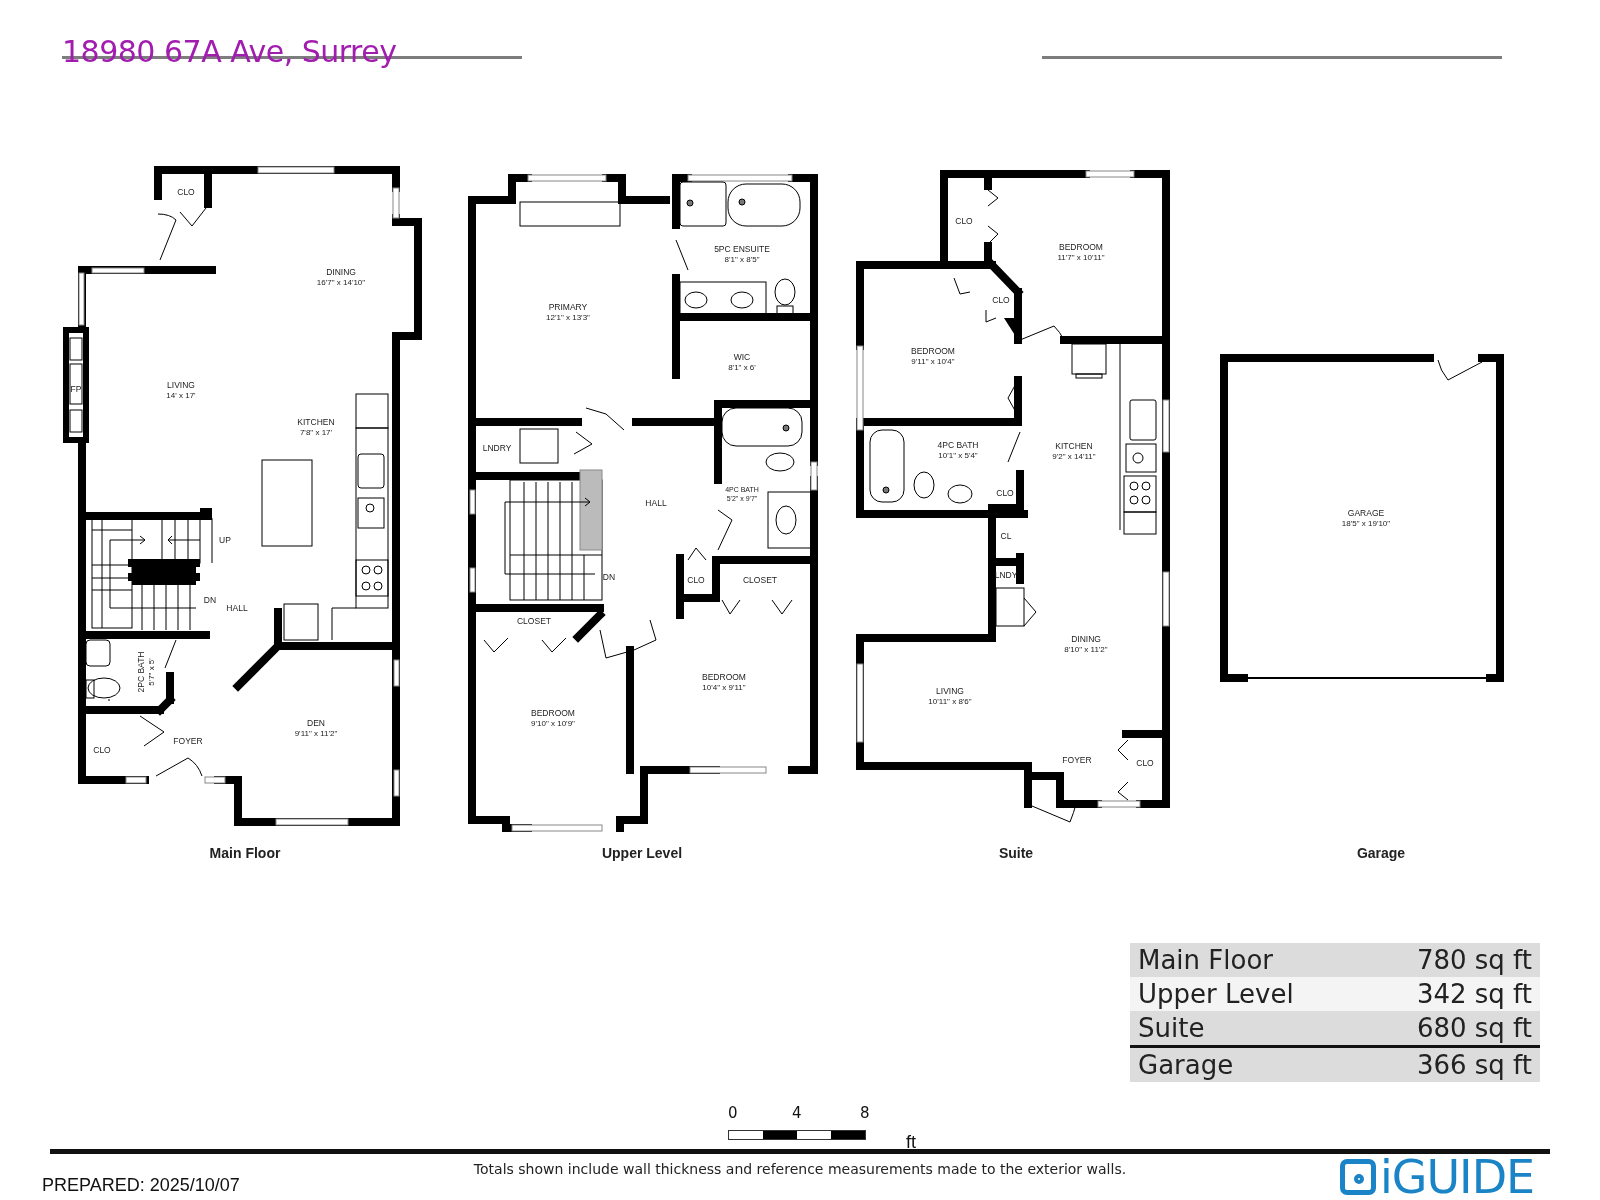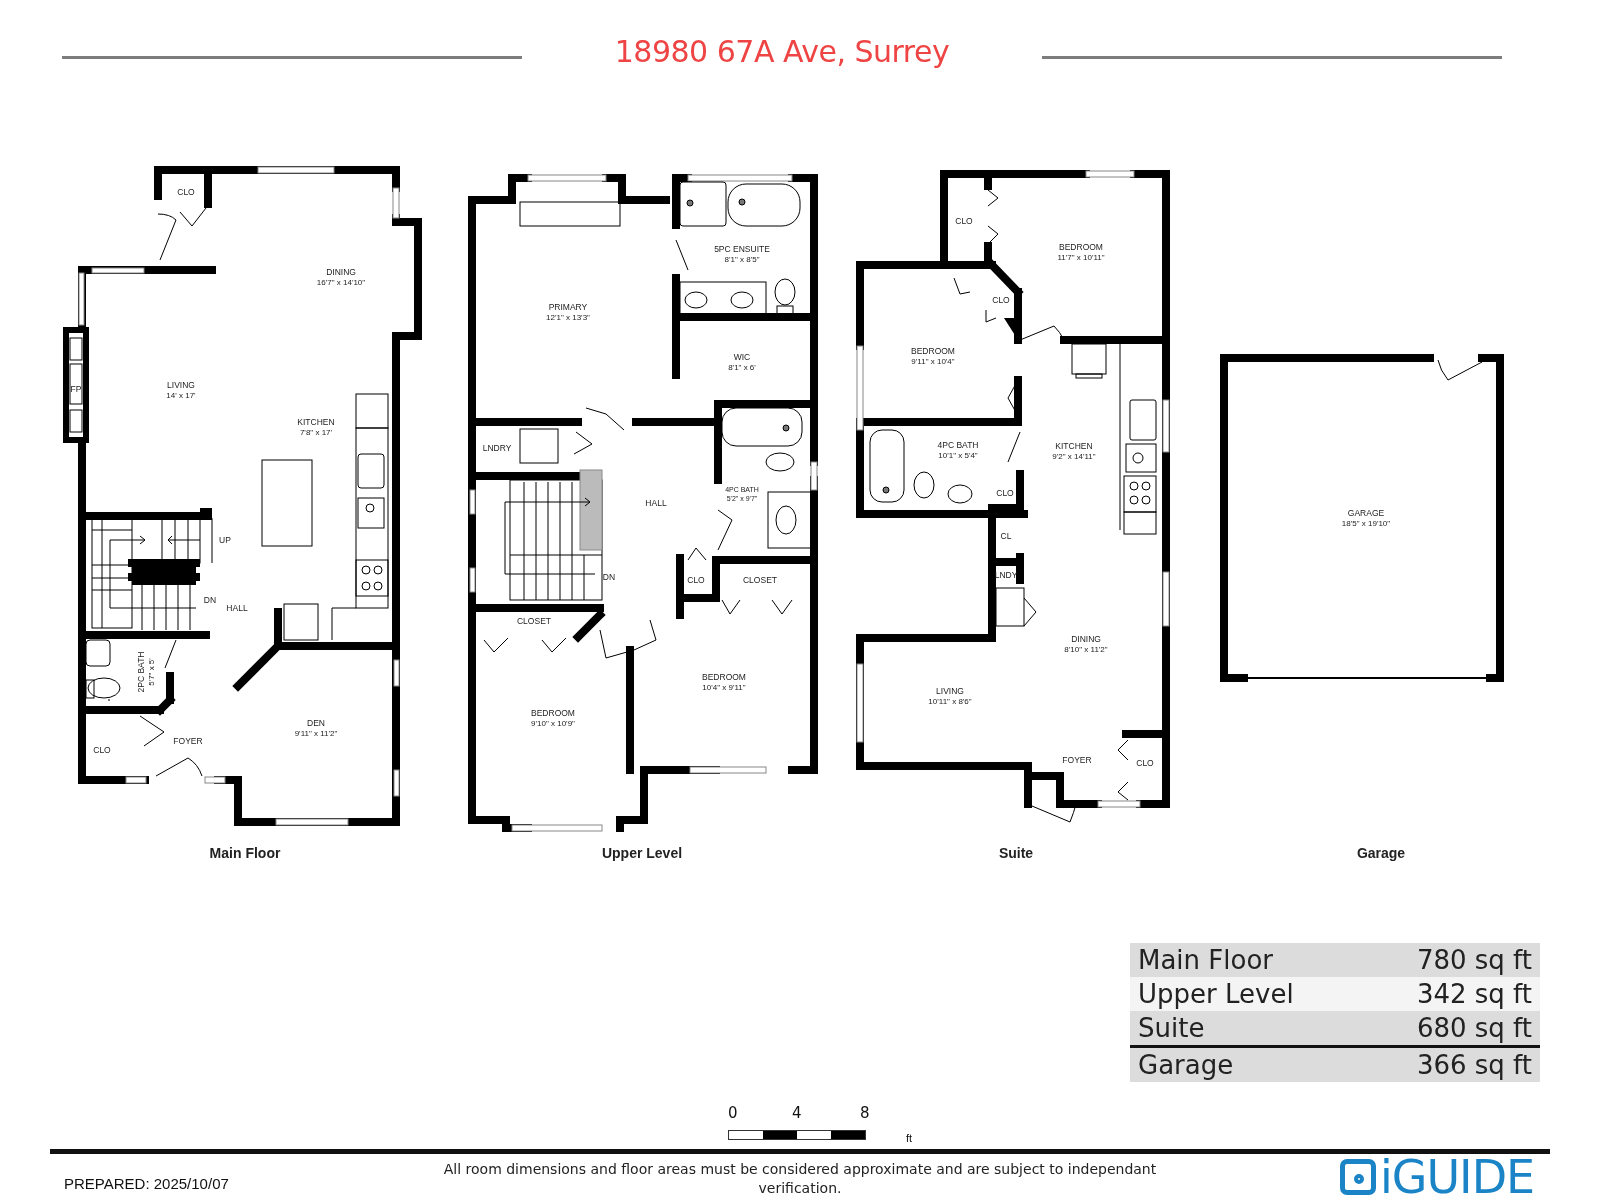--- a/index.html
+++ b/index.html
@@ -1,40 +1,40 @@
 <!DOCTYPE html>
 <html><head>
 <meta charset="utf-8">
 <style>
   html, body { margin:0; padding:0; background:#ffffff; }
   body { width:1600px; height:1200px; position:relative; overflow:hidden; font-family:"Liberation Sans", sans-serif; color:#111; }
   .title-wrap { position:absolute; left:62px; top:30px; width:1440px; height:50px; }
   .title-line { position:absolute; top:26px; height:3px; background:#7d7d7d; }
   .title-line.left { left:0; width:460px; }
   .title-line.right { right:0; width:460px; }
-  .title { position:absolute; left:0; right:0; top:4px; text-align:center; font-family:"DejaVu Sans", sans-serif; font-size:30px; letter-spacing:-0.5px; color:#ef4444; }
+  .title { position:absolute; left:0; right:0; top:4px; font-family:"DejaVu Sans", sans-serif; font-size:30px; letter-spacing:-0.5px; color:#a21caf; }
   svg.plan { position:absolute; left:0; top:0; width:1600px; height:1200px; }
   svg text { font-family:"Liberation Sans", sans-serif; fill:#222; }
   .room-name { font-size:8.5px; }
   .room-dim { font-size:8px; }
   .level-label { font-size:14px; font-weight:bold; }
   .areas { position:absolute; left:1130px; top:943px; width:410px; font-family:"DejaVu Sans", sans-serif; }
   .area-row { display:flex; justify-content:space-between; height:34px; line-height:34px; font-size:26px; padding:0 8px; color:#222; }
   .area-row.shade { background:#dcdcdc; }
   .area-row.light { background:#f4f4f4; }
   .area-row.sep { border-top:3px solid #111; }
   .scale { position:absolute; left:728px; top:1106px; }
   .scale-nums { position:absolute; top:-2px; font-size:15px; font-family:"DejaVu Sans", sans-serif; }
   .scale-bar { position:absolute; top:24px; width:136px; height:8px; border:1px solid #333; display:flex; }
   .scale-bar span { flex:1; }
   .scale-bar span:nth-child(odd) { background:#fff; }
   .scale-bar span:nth-child(even) { background:#000; }
-  .scale-unit { position:absolute; left:150px; top:26px; font-size:11px;margin-left:28px; }
+  .scale-unit { position:absolute; left:150px; top:26px; font-size:18px;margin-left:28px; }
   .footer-rule { position:absolute; left:50px; top:1149px; width:1500px; height:5px; background:#111; }
-  .prepared { position:absolute; left:64px; top:1175px; font-size:15px; }
+  .prepared { position:absolute; left:42px; top:1175px; font-size:18px; }
   .disclaimer { position:absolute; left:420px; top:1160px; width:760px; text-align:center; font-size:14px; line-height:19px; font-family:"DejaVu Sans", sans-serif; color:#222; }
   .logo { position:absolute; left:1340px; top:1150px; display:flex; align-items:center; color:#1a84c7; font-family:"DejaVu Sans", sans-serif; font-size:46px; font-weight:normal; letter-spacing:-1px; }
   .logo-icon { width:36px; height:36px; border:5px solid #1a84c7; border-radius:7px; box-sizing:border-box; position:relative; margin-right:4px; }
   .logo-icon::after { content:""; position:absolute; left:9px; top:10px; width:10px; height:10px; border:4px solid #1a84c7; border-radius:50%; box-sizing:border-box; }
 </style>
 </head>
 <body>
 
 <div class="title-wrap">
   <div class="title-line left"></div>
@@ -415,19 +415,18 @@
       <span></span>
       <span></span>
       <span></span>
     </div>
   <span class="scale-unit">ft</span>
 </div>
 
 <div class="footer-rule"></div>
 <div class="prepared">PREPARED: 2025/10/07</div>
 <div class="disclaimer">
-  <div>All room dimensions and floor areas must be considered approximate and are subject to independant verification.</div>
   <div>Totals shown include wall thickness and reference measurements made to the exterior walls.</div>
 </div>
 <div class="logo">
   <span class="logo-icon"></span>
   <span>iGUIDE</span>
 </div>
 
 </body></html>

